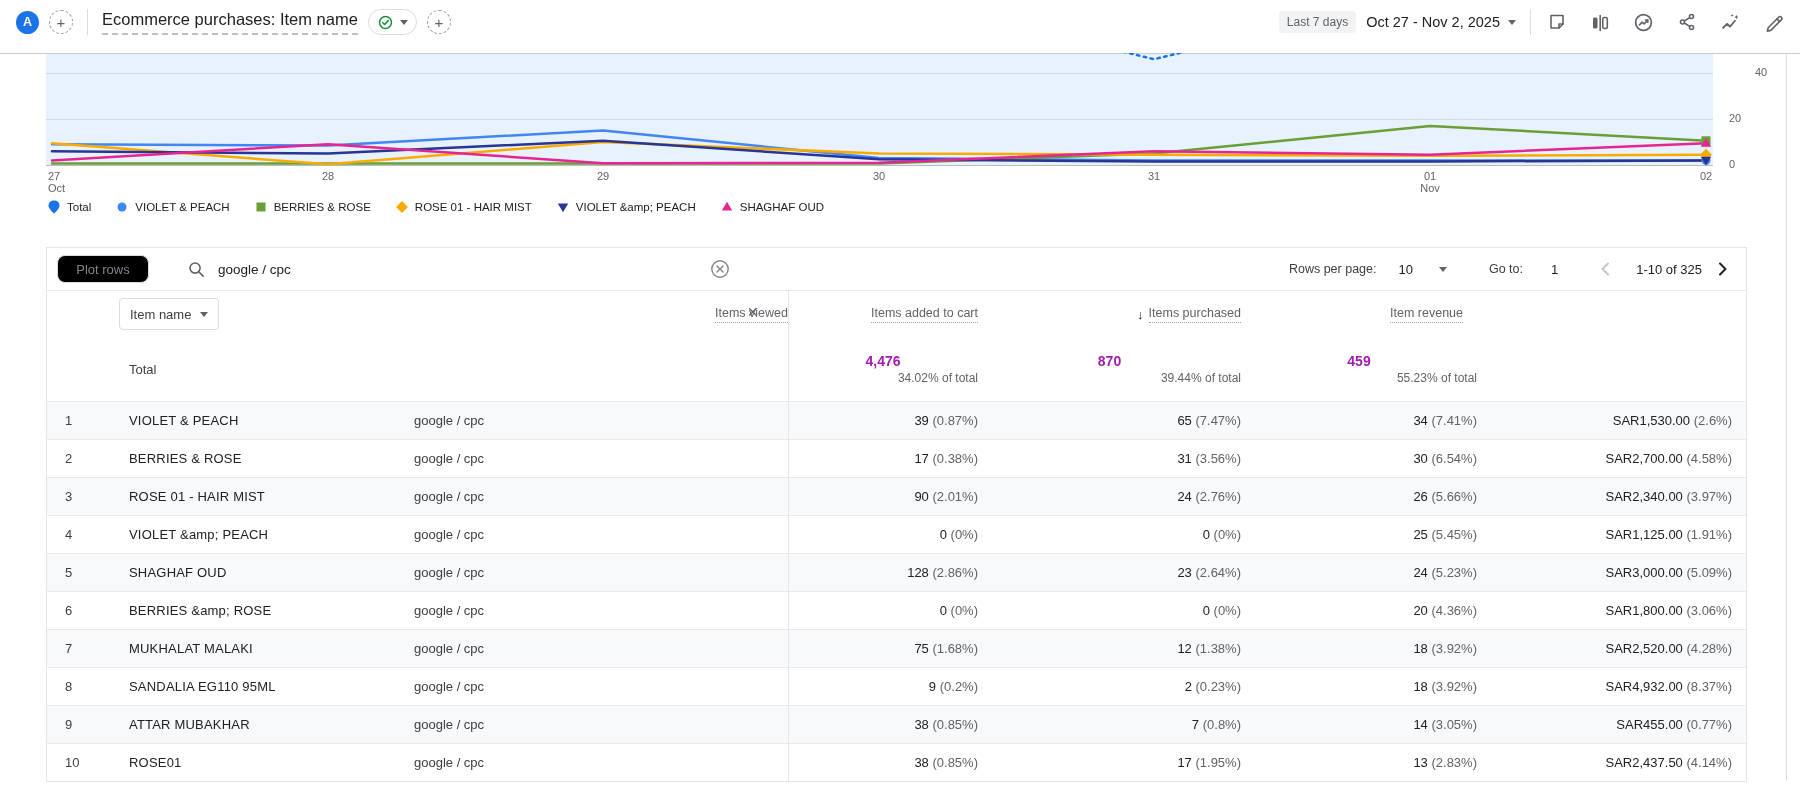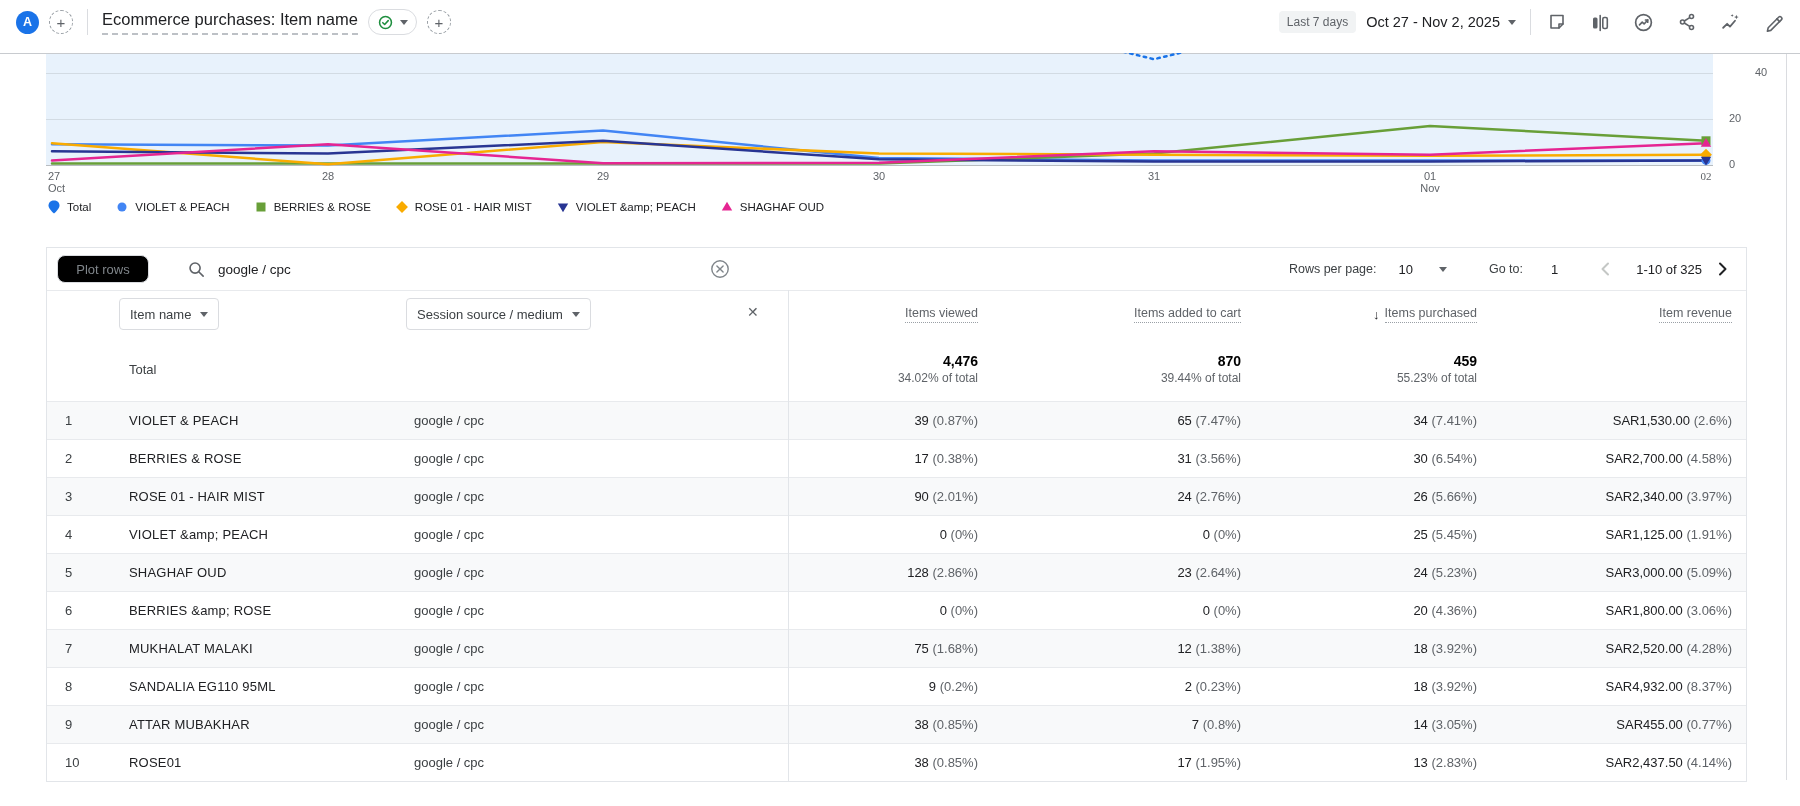--- a/index.html
+++ b/index.html
@@ -49,21 +49,21 @@
   .chip{display:inline-flex;align-items:center;gap:9px;height:30px;border:1px solid #dadce0;border-radius:4px;padding:0 10px;font-size:13px;color:#3c4043;background:#fff;cursor:pointer;white-space:nowrap;width:max-content;}
   .remove-dim{position:absolute;left:700px;top:14px;font-size:14px;color:#5f6368;cursor:pointer;line-height:1;}
   .col-h{display:flex;justify-content:flex-end;align-items:center;gap:5px;font-size:12.5px;color:#5f6368;}
   .col-h .u{border-bottom:1px dotted #9aa0a6;padding-bottom:2px;cursor:pointer;}
   .sort-arrow{color:#202124;font-size:13px;}
   .c-last{padding-right:14px;}
 
   .total-row{height:64px;}
   .total-label{padding-left:10px;font-size:13px;color:#3c4043;}
   .t-cell{text-align:right;}
-  .t-val{font-size:14px;color:#000000;font-weight:bold;line-height:18px;}
+  .t-val{font-size:14px;color:#a21caf;font-weight:bold;line-height:18px;text-align:center;}
   .t-sub{font-size:12px;color:#5f6368;line-height:17px;}
 
   .data-row{height:38px;border-top:1px solid #e8eaed;box-sizing:border-box;font-size:13px;}
   .data-row.odd{background:#f8f9fa;}
   .c-num{padding-left:18px;color:#3c4043;}
   .c-item{padding-left:10px;color:#202124;font-weight:500;letter-spacing:.2px;}
   .c-src{padding-left:8px;color:#3c4043;}
   .m{text-align:right;}
   .m .val{color:#202124;}
   .m .pct{color:#5f6368;}
@@ -172,21 +172,21 @@
         <div class="x-lab" style="left: 879px; transform: translateX(-50%);">
           <div>30</div>
         </div>
         <div class="x-lab" style="left: 1154px; transform: translateX(-50%);">
           <div>31</div>
         </div>
         <div class="x-lab" style="left: 1430px; transform: translateX(-50%);">
           <div>01</div>
           <div>Nov</div>
         </div>
-        <div class="x-lab" style="left: 1706px; transform: translateX(-50%); font-family: Liberation Serif, serif;">
+        <div class="x-lab" style="left: 1706px; transform: translateX(-50%);">
           <div>02</div>
         </div>
       </div>
     <div id="y-axis">
         <div class="y-lab" style="top: 158px;">0</div>
         <div class="y-lab" style="top: 112px;">20</div>
         <div class="y-lab" style="top: 66px; margin-left: 26px;">40</div>
       </div>
     <div class="legend" id="legend">
         <div class="leg-item">
@@ -264,26 +264,20 @@
     </div>
 
     <div class="grid-row header-row">
       <div></div>
       <div>
         <span class="chip">
           <span>Item name</span>
           <span class="caret"></span>
         </span>
       </div>
-      <div>
-        <span class="chip">
-          <span>Session source / medium</span>
-          <span class="caret"></span>
-        </span>
-      </div>
       <div class="col-h">
           <span class="u">Items viewed</span>
         </div>
       <div class="col-h">
           <span class="u">Items added to cart</span>
         </div>
       <div class="col-h">
           <span class="sort-arrow">↓</span>
           <span class="u">Items purchased</span>
         </div>

